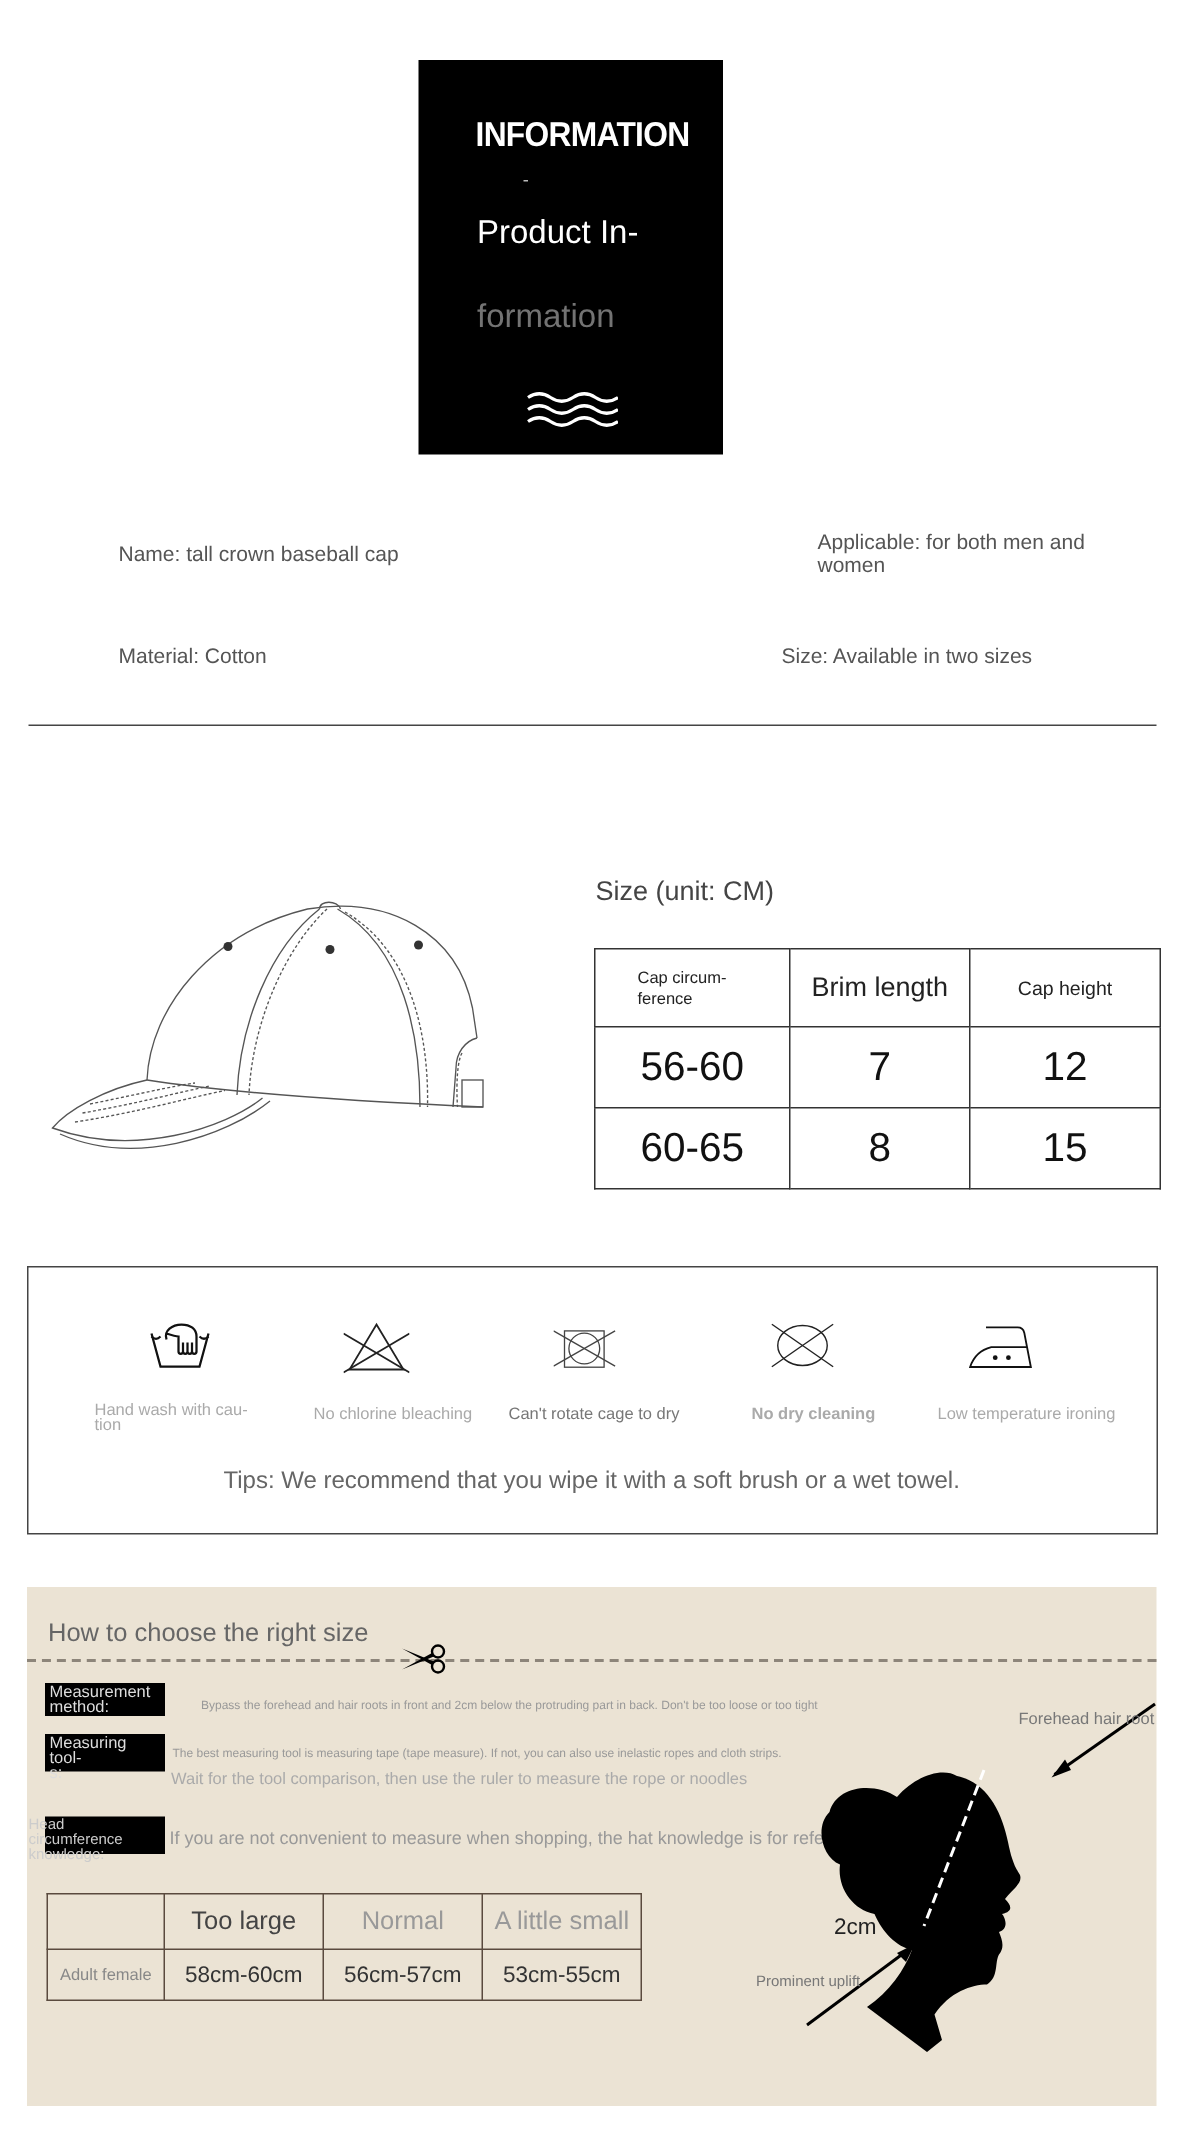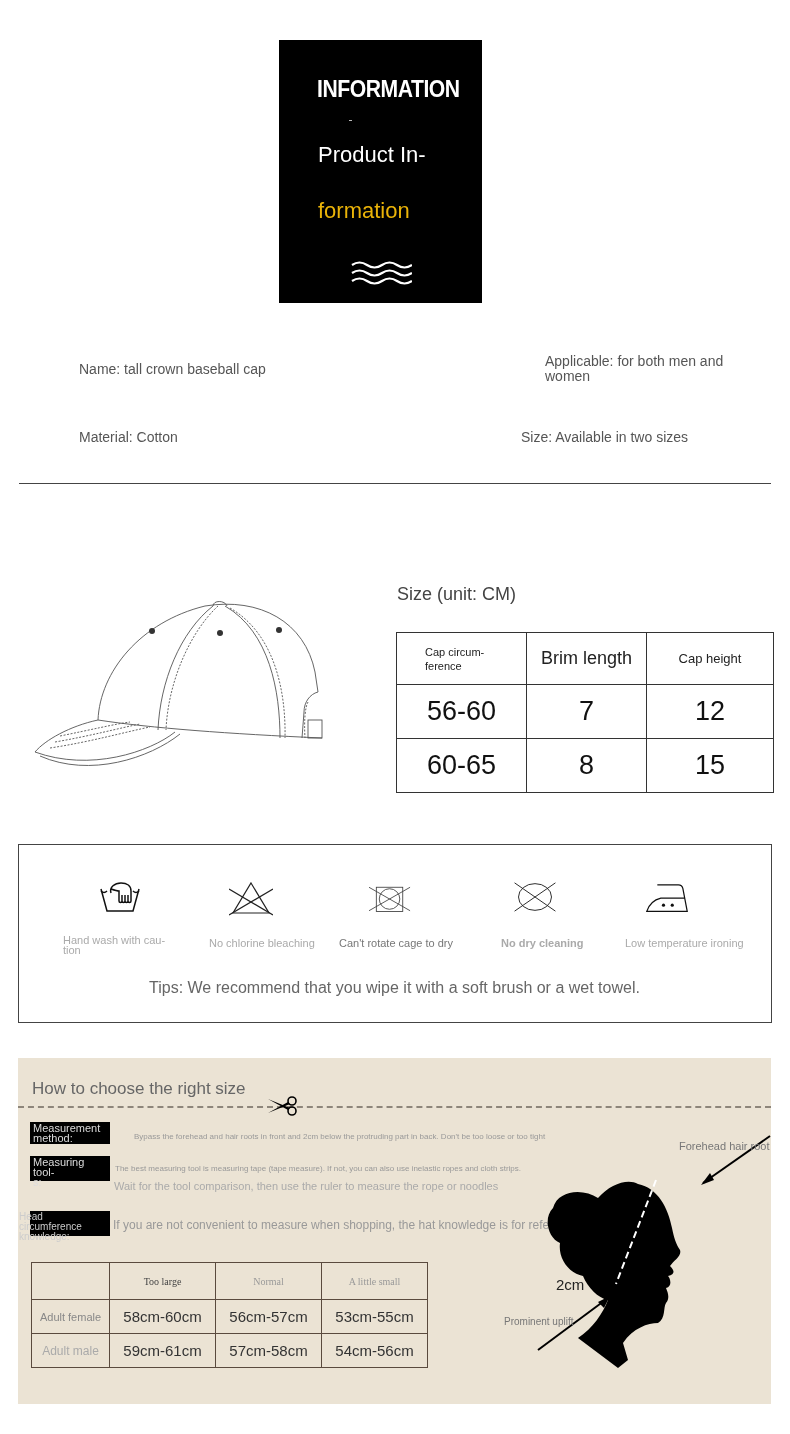--- a/index.html
+++ b/index.html
@@ -6,21 +6,21 @@
   html, body { width: 790px; height: 1434px; background: #ffffff; overflow: hidden; }
   body { position: relative; font-family: "Liberation Sans", sans-serif; color: #555; }
 
   .abs { position: absolute; }
 
   
   .info-box { left: 279px; top: 40px; width: 203px; height: 263px; background: #000; }
   .info-title { left: 38px; top: 36px; font-family: "Liberation Sans", sans-serif; font-weight: bold; font-size: 23px; color: #fff; letter-spacing: -0.5px; transform: scaleX(0.92); transform-origin: left top; }
   .info-dot { left: 70px; top: 80px; width: 3px; height: 1px; background: #bbb; }
   .info-sub1 { left: 39px; top: 102px; font-size: 22px; color: #fff; }
-  .info-sub2 { left: 39px; top: 158px; font-size: 22px; color: #eab308; text-align: right; }
+  .info-sub2 { left: 39px; top: 158px; font-size: 22px; color: #737373; text-align: right; }
   .info-waves { left: 71px; top: 220px; width: 62px; height: 26px; }
 
   
   .attr { font-size: 14px; color: #555; line-height: 15px; }
   .rule { left: 19px; top: 483px; width: 752px; height: 1px; background: #444; }
 
   
   .cap { left: 30px; top: 592px; width: 310px; height: 190px; }
 
   
@@ -47,21 +47,21 @@
   .guide-title { left: 14px; top: 21px; font-size: 17px; color: #666; }
   .dash { left: 0; top: 48px; width: 753px; height: 0; border-top: 2px dashed #8d857a; }
   .scissors { left: 250px; top: 36px; width: 32px; height: 24px; }
   .tag { background: #000; color: #ddd; font-size: 11px; line-height: 10px; padding: 1px 3px; }
   .small-note { font-size: 8px; color: #999; }
   .mid-note { font-size: 11px; color: #aaa; }
   .ref-note { font-size: 12px; color: #999; }
 
   table.guide-t { position: absolute; left: 13px; top: 204px; border-collapse: collapse; }
   table.guide-t td { border: 1.5px solid #5a4a3e; text-align: center; }
-  table.guide-t tr.gh td { height: 37px; font-size: 10px; font-family: Liberation Serif, serif; }
+  table.guide-t tr.gh td { height: 37px; font-size: 17px; }
   table.guide-t tr.gr td { height: 34px; font-size: 15px; color: #333; }
   .gc0 { width: 78px; } .gc1 { width: 106px; } .gc2 { width: 106px; } .gc3 { width: 106px; }
   .gh-dark { color: #444; }
   .gh-light { color: #999; }
   .row-label { font-size: 11px !important; color: #888 !important; }
   .row-label2 { font-size: 12px !important; color: #aaa !important; }
 
   .head-svg { left: 480px; top: 70px; width: 280px; height: 270px; }
   .fh-label { left: 661px; top: 82px; font-size: 11px; color: #777; }
   .pu-label { left: 486px; top: 258px; font-size: 10px; color: #777; }
@@ -239,26 +239,20 @@
       <td class="gc1 gh-dark">Too large</td>
       <td class="gc2 gh-light">Normal</td>
       <td class="gc3 gh-light">A little small</td>
     </tr>
     <tr class="gr">
       <td class="row-label">Adult female</td>
       <td>58cm-60cm</td>
       <td>56cm-57cm</td>
       <td>53cm-55cm</td>
     </tr>
-    <tr class="gr">
-      <td class="row-label2">Adult male</td>
-      <td>59cm-61cm</td>
-      <td>57cm-58cm</td>
-      <td>54cm-56cm</td>
-    </tr>
   </tbody>
     </table>
 
   <svg class="abs head-svg" viewBox="0 0 280 270">
 
     <path d="M100 70 C85 60 60 62 55 80 C45 90 50 110 62 115 C60 130 70 145 85 148 C90 160 100 170 110 172 C105 185 95 200 80 210 L120 240 L130 232 L125 215 C135 200 150 195 160 195 C168 190 165 180 168 175 C172 170 170 165 168 160 C175 158 172 150 170 148 C178 146 176 142 172 138 C176 132 184 128 182 122 C178 116 176 110 174 100 C170 80 160 60 140 56 C130 50 112 56 100 70 Z" fill="#000"></path>
 
     <line x1="158" y1="52" x2="118" y2="156" stroke="#fff" stroke-width="2" stroke-dasharray="7 4"></line>
 
     <line x1="272" y1="8" x2="205" y2="55" stroke="#000" stroke-width="2"></line>

